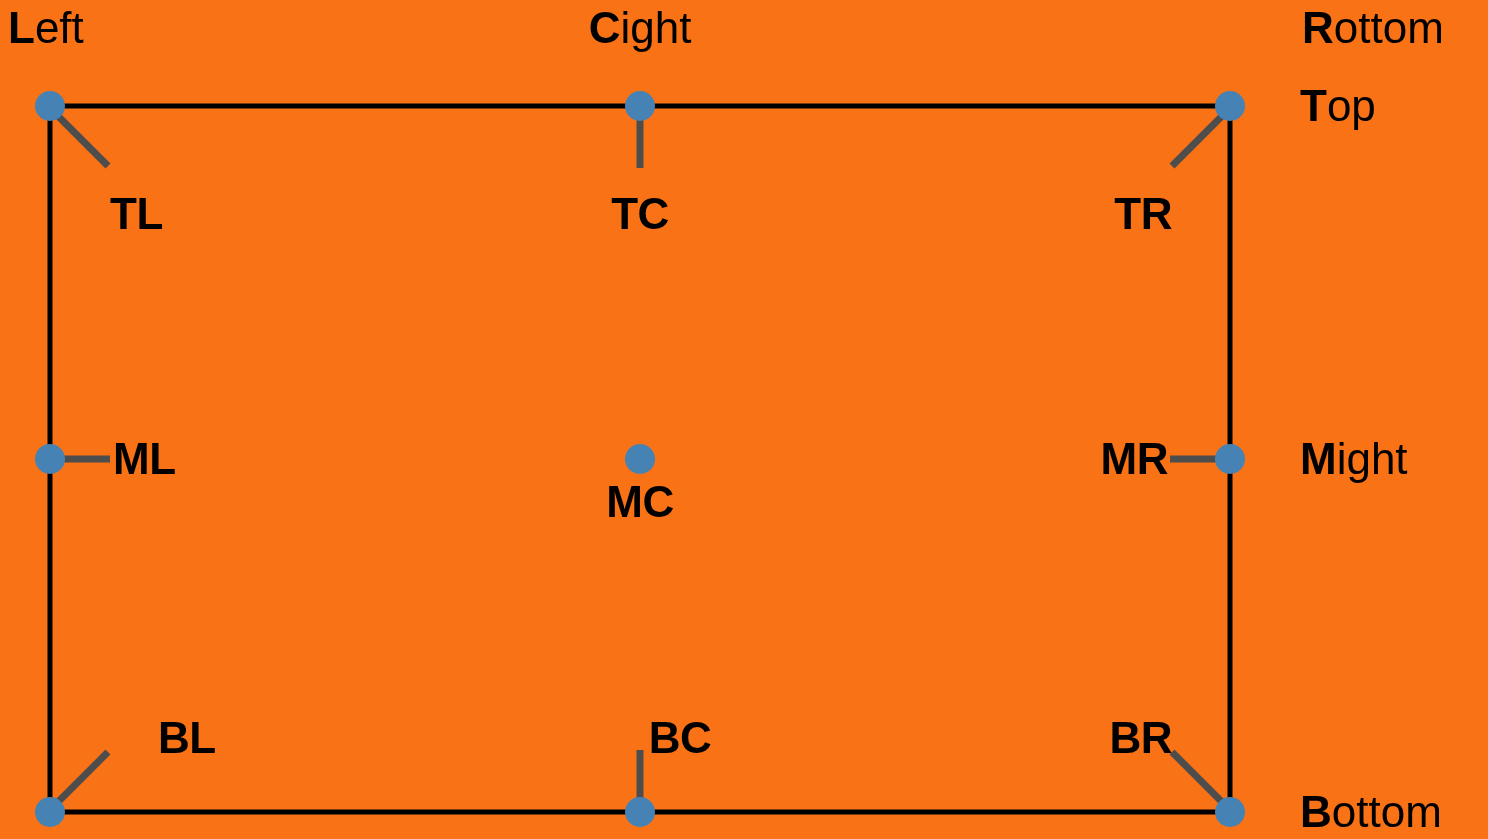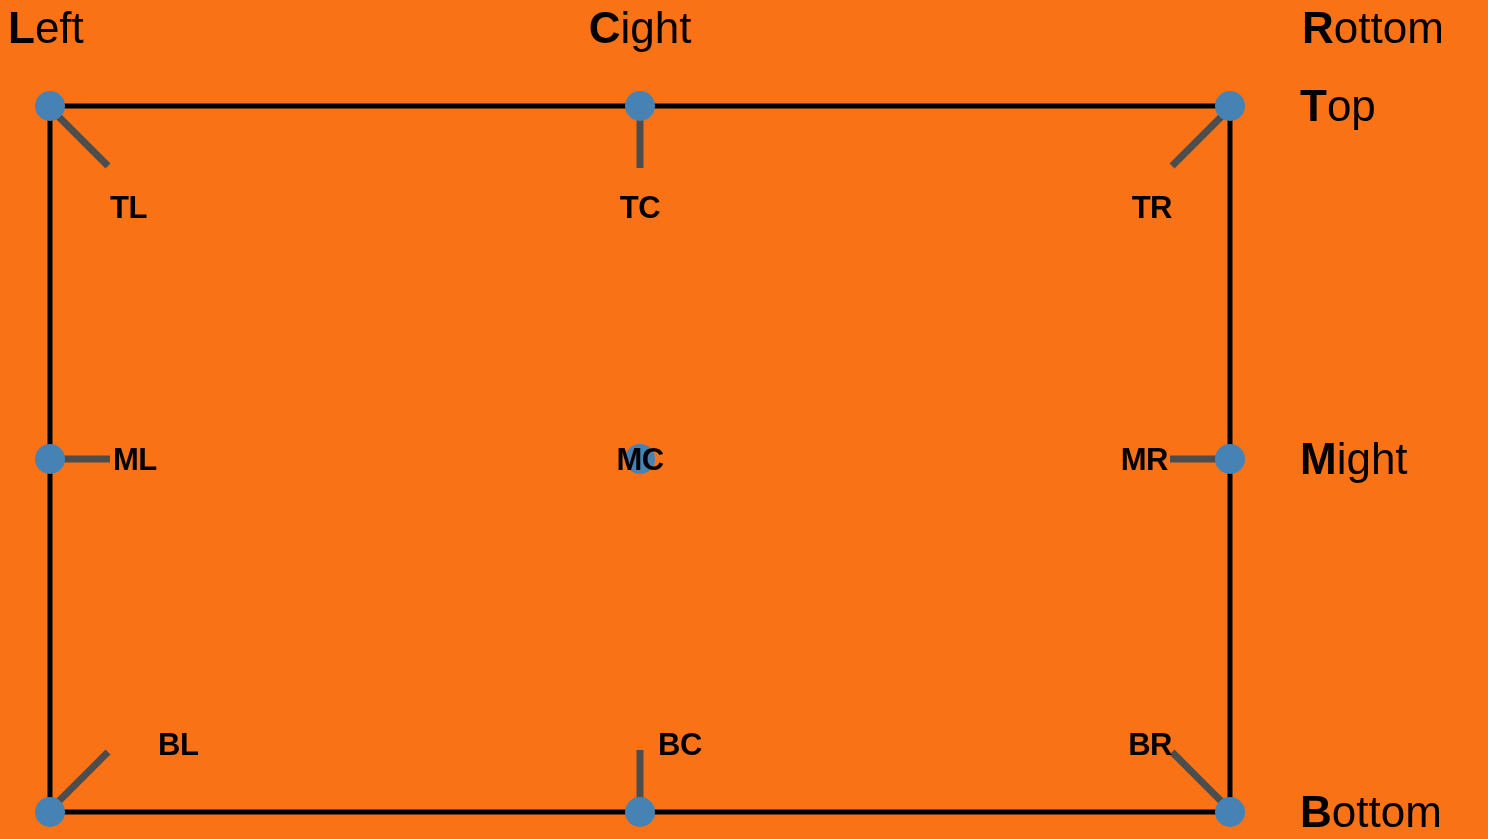--- a/index.html
+++ b/index.html
@@ -37,30 +37,30 @@
     user-select: none;
   }
   .axis-label {
     font-size: 44px;
     font-weight: 400;
   }
   .axis-label .lead {
     font-weight: 700;
   }
   .anchor-label {
-    font-size: 31px;
+    font-size: 44px;
     font-weight: 700;
     letter-spacing: -0.5px;
   }
   
   .a-tl { transform: translate(0, 0); }
   .a-tc { transform: translate(-50%, 0); }
   .a-tr { transform: translate(-100%, 0); }
   .a-ml { transform: translate(0, -50%); }
-  .a-mc { transform: translate(-50%, -50%); }
+  .a-mc { transform: translate(-50%, -50%); margin-top: 43px; }
   .a-mr { transform: translate(-100%, -50%); }
   .a-bl { transform: translate(0, -100%); margin-left: 48px; }
   .a-bc { transform: translate(-50%, -100%); }
   .a-br { transform: translate(-100%, -100%); }
 </style>
 </head>
 <body>
 
 <div id="diagram-root">
 

